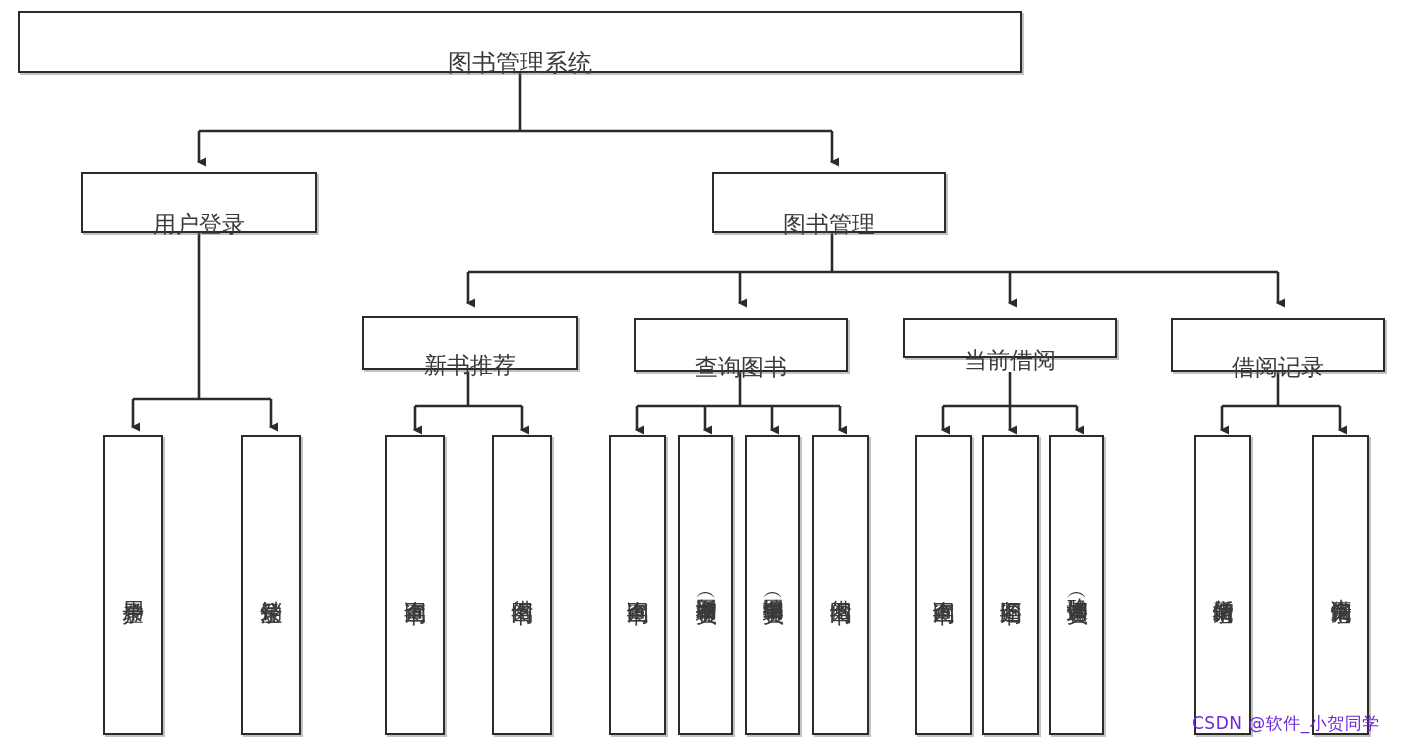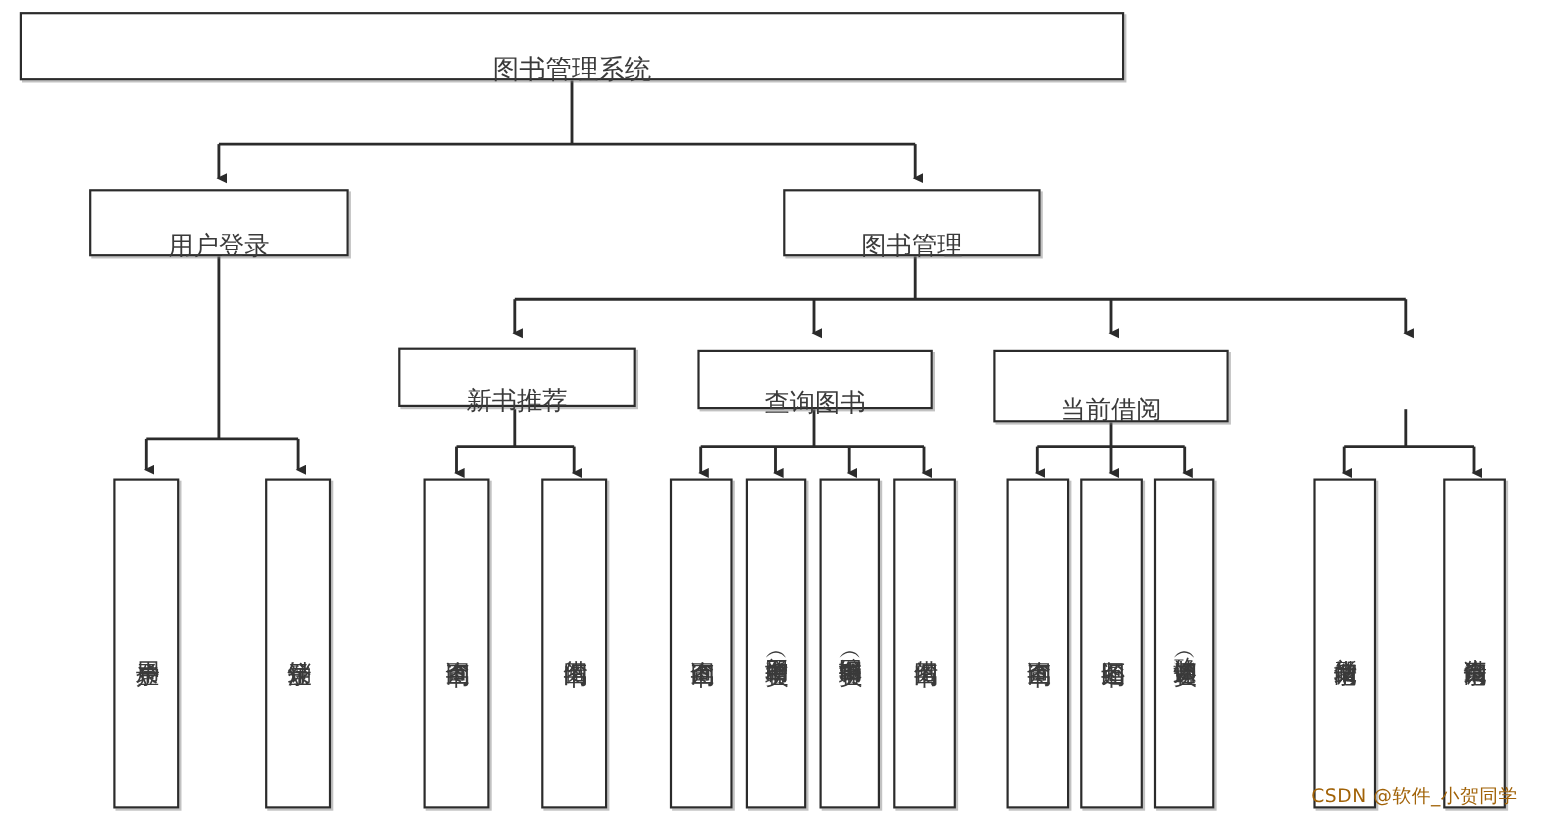--- a/index.html
+++ b/index.html
@@ -68,21 +68,21 @@
     max-height: 100%;
   }
   .node.vert.small .label {
     font-size: 21px;
   }
   #watermark {
     position: absolute;
     left: 1192px;
     top: 712px;
     font-size: 17px;
-    color: #a16207;
+    color: #6d28d9;
     white-space: nowrap;
     z-index: 3;
     letter-spacing: 0.5px;
   }
 </style>
 </head>
 <body>
 
 <div id="canvas">
 
@@ -148,22 +148,25 @@
   <div class="node horiz" style="left:712px; top:172px; width:234px; height:61px;align-items:center;">
     <span class="label">图书管理</span>
   </div>
 
   <div class="node horiz" style="left:362px; top:316px; width:216px; height:54px;">
     <span class="label">新书推荐</span>
   </div>
   <div class="node horiz" style="left:634px; top:318px; width:214px; height:54px;">
     <span class="label">查询图书</span>
   </div>
-  <div class="node horiz" style="left:903px; top:318px; width:214px; height:66px;">
+  <div class="node horiz" style="left:903px; top:318px; width:214px; height:40px;">
     <span class="label">当前借阅</span>
+  </div>
+  <div class="node horiz" style="left:1171px; top:318px; width:214px; height:54px;">
+    <span class="label">借阅记录</span>
   </div>
 
   <div class="node vert" style="left:103px; top:435px; width:60px; height:300px;">
     <span class="label">用户登录</span>
   </div>
   <div class="node vert" style="left:241px; top:435px; width:60px; height:300px;">
     <span class="label">注销登录</span>
   </div>
 
   <div class="node vert" style="left:385px; top:435px; width:60px; height:300px;">

